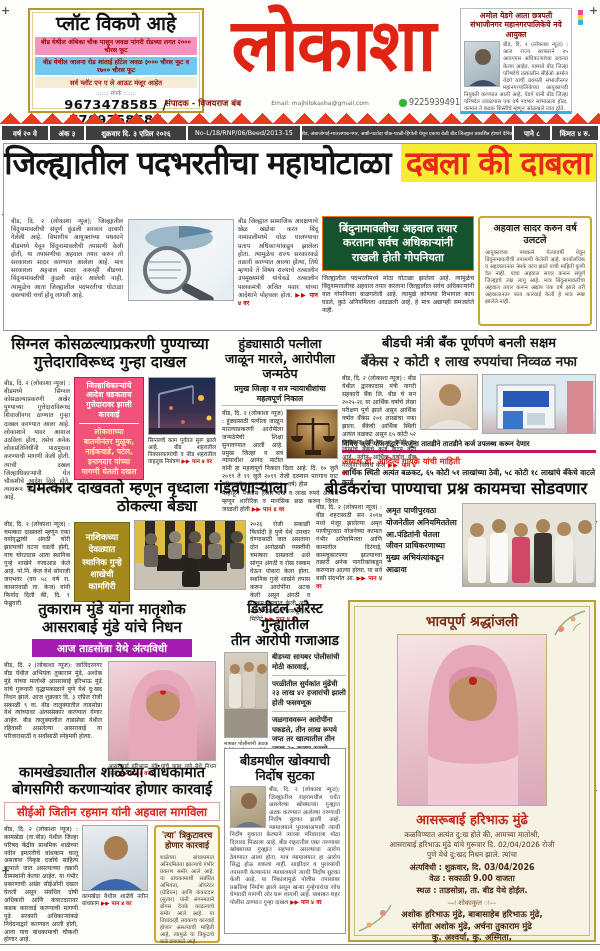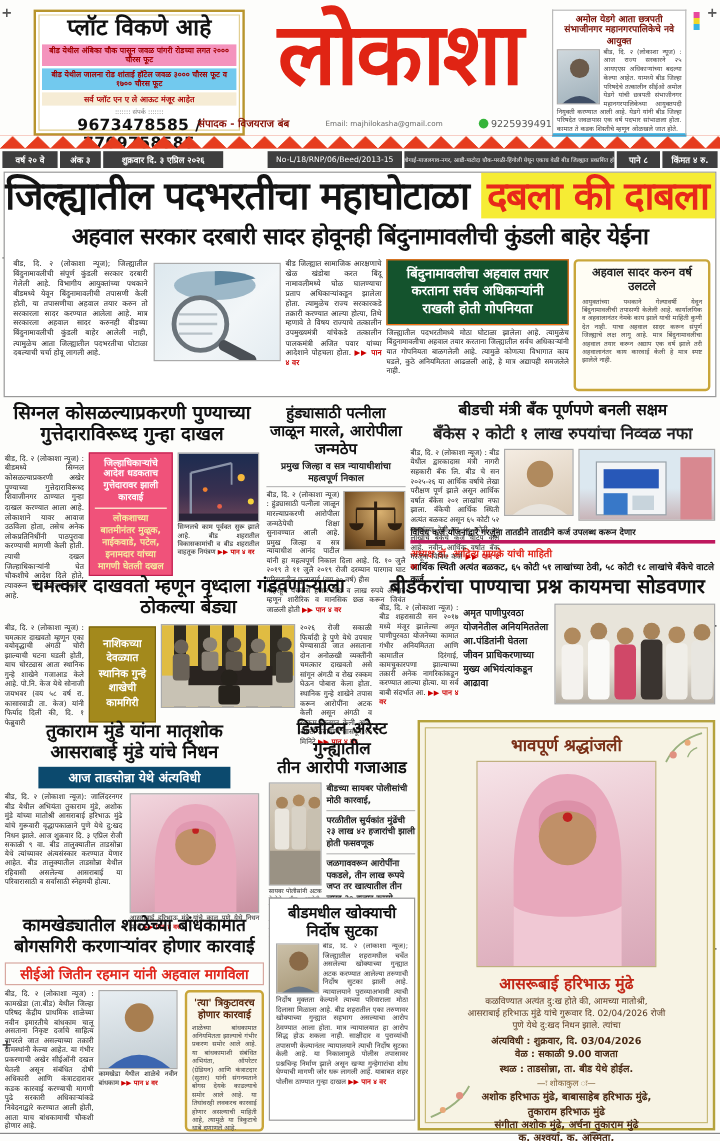--- a/index.html
+++ b/index.html
@@ -75,32 +75,31 @@
       <div class="t5" style="color:#444;">बीड, दि. २ (लोकाशा न्यूज) : आज राज्य सरकारने २५ आयएएस अधिकाऱ्यांच्या बदल्या केल्या आहेत. यामध्ये बीड जिल्हा परिषदेचे तत्कालीन सीईओ अमोल येडगे यांची छत्रपती संभाजीनगर महानगरपालिकेच्या आयुक्तपदी नियुक्ती करण्यात आली आहे. येडगे यांनी बीड जिल्हा परिषदेत जवळपास एक वर्ष पदभार सांभाळला होता. कामात ते कडक शिस्तीचे म्हणून ओळखले जात होते.</div>
     </div>
   </div>
 
   <div class="c bunting" style="left:0;top:113px;width:600px;height:11px;"></div>
 
   <div class="c" style="left:2px;top:126px;width:596px;height:14px;display:flex;gap:2px;">
     <div class="seg b" style="width:46px;font-size:7px;">वर्ष २० वे</div>
     <div class="seg b" style="width:34px;font-size:7px;">अंक ३</div>
     <div class="seg b" style="width:100px;font-size:7px;">शुक्रवार दि. ३ एप्रिल २०२६</div>
-    <div class="seg" style="width:112px;font-size:6.4px;margin-left:35px;">No-L/18/RNP/06/Beed/2013-15</div>
+    <div class="seg" style="width:112px;font-size:6.4px;">No-L/18/RNP/06/Beed/2013-15</div>
     <div class="seg" style="flex:1;font-size:4.8px;overflow:hidden;">बीड, अंबाजोगाई-माजलगाव-नगर, आष्टी-पाटोदा चौक-परळी-हिंगोली येथून एकाच वेळी बीड जिल्ह्यात प्रकाशित होणारे दैनिक</div>
     <div class="seg b" style="width:36px;font-size:7px;">पाने ८</div>
     <div class="seg b" style="width:46px;font-size:7px;">किंमत ४ रु.</div>
   </div>
 
   <div class="c" style="left:3px;top:143px;width:594px;height:188px;border:1.5px solid #999;background:#fff;">
     <div class="ctr" style="margin-top:3px;font-size:32px;font-weight:800;line-height:1.05;letter-spacing:-1px;white-space:nowrap;">
       <span style="color:#141414;font-weight:800;">जिल्ह्यातील पदभरतीचा महाघोटाळा</span>
       <span style="color:#e8281a;background:#f6ec34;padding:0 5px;font-weight:800;">दबला की दाबला</span>
     </div>
-    <div class="b ctr" style="font-size:19px;color:#111;margin-top:2px;letter-spacing:-0.5px;">अहवाल सरकार दरबारी सादर होवूनही बिंदुनामावलीची कुंडली बाहेर येईना</div>
     <div class="c tiny" style="left:7px;top:73px;width:112px;height:108px;">बीड, दि. २ (लोकाशा न्यूज); जिल्ह्यातील बिंदुनामावलीची संपूर्ण कुंडली सरकार दरबारी गेलेली आहे. विभागीय आयुक्तांच्या पथकाने बीडमध्ये येवून बिंदुनामावलीची तपासणी केली होती, या तपासणीचा अहवाल तयार करुन तो सरकारला सादर करण्यात आलेला आहे. मात्र सरकारला अहवाल सादर करुनही बीडच्या बिंदुनामावलीची कुंडली बाहेर आलेली नाही, त्यामुळेच आता जिल्ह्यातील पदभरतीचा घोटाळा दबल्याची चर्चा होवू लागली आहे.</div>
     <div class="photo" style="left:124px;top:75px;width:106px;height:82px;background:linear-gradient(135deg,#dde8ee,#f2f6f8 60%,#e4ecf1);">
       <svg width="106" height="82" viewBox="0 0 106 82">
         <ellipse cx="50" cy="18" rx="34" ry="12" fill="#9db8c8"></ellipse>
         <path d="M50 18 L84 12 A34 12 0 0 0 50 6 Z" fill="#5f87a0"></path>
         <circle cx="38" cy="50" r="22" fill="#eef3f6" stroke="#6a737a" stroke-width="4"></circle>
         <line x1="20" y1="42" x2="52" y2="42" stroke="#b8c2c8" stroke-width="2"></line>
         <line x1="20" y1="50" x2="52" y2="50" stroke="#b8c2c8" stroke-width="2"></line>
         <line x1="20" y1="58" x2="48" y2="58" stroke="#b8c2c8" stroke-width="2"></line>
         <rect x="56" y="62" width="34" height="9" rx="4" transform="rotate(28 56 62)" fill="#4a4f55"></rect>
@@ -277,21 +276,21 @@
               <rect x="113" y="30" width="18" height="49" rx="4"></rect>
             </g>
         </svg>
       </div>
     </div>
   </div>
 
   <div class="c" style="left:4px;top:600px;width:216px;">
     <div class="b ctr" style="font-size:15px;line-height:1.2;font-weight:800;color:#111;">तुकाराम मुंडे यांना मातृशोक</div>
     <div class="b ctr" style="font-size:15px;line-height:1.2;font-weight:800;color:#111;">आसराबाई मुंडे यांचे निधन</div>
-    <div class="b ctr" style="width:160px;margin:3px auto 0;background:#0c4a6e;color:#fff;font-size:10.5px;padding:2px 0;">आज ताडसोन्ना येथे अंत्यविधी</div>
+    <div class="b ctr" style="width:160px;margin:3px auto 0;background:#a21caf;color:#fff;font-size:10.5px;padding:2px 0;">आज ताडसोन्ना येथे अंत्यविधी</div>
     <div style="position:relative;margin-top:4px;height:122px;">
       <div class="c tiny" style="left:0;top:0;width:98px;height:120px;font-size:6px;">बीड, दि. २ (लोकाशा न्यूज): जालिंदरनगर बीड येथील अभियंता तुकाराम मुंडे, अशोक मुंडे यांच्या मातोश्री आसराबाई हरिभाऊ मुंढे यांचे गुरूवारी वृद्धापकाळाने पुणे येथे दु:खद निधन झाले. आज शुक्रवार दि. ३ एप्रिल रोजी सकाळी ९ वा. बीड तालुक्यातील ताडसोन्ना येथे त्यांच्यावर अंत्यसंस्कार करण्यात येणार आहेत. बीड तालुक्यातील ताडसोन्ना येथील रहिवासी असलेल्या आसराबाई या परिवारासाठी व सर्वांसाठी स्नेहमयी होत्या.</div>
       <div class="photo" style="left:104px;top:0;width:108px;height:100px;background:linear-gradient(160deg,#f2d6de,#dca8b8 70%,#c890a0);">
         <svg width="108" height="100" viewBox="0 0 108 100">
           <path d="M54 8 C28 8 20 36 20 62 L20 100 L88 100 L88 62 C88 36 80 8 54 8 Z" fill="#e8a8bc"></path>
           <circle cx="54" cy="42" r="17" fill="#c09068"></circle>
           <circle cx="54" cy="30" r="2.8" fill="#c02020"></circle>
           <path d="M37 42 C37 24 71 24 71 42 L71 34 C71 18 37 18 37 34 Z" fill="#e098b0"></path>
         </svg>
       </div>
@@ -402,21 +401,20 @@
       </div>
       <div class="b ctr" style="font-size:13px;color:#c22818;margin-top:4px;">आसरूबाई हरिभाऊ मुंढे</div>
       <div class="ctr" style="font-size:7.3px;color:#5a3a22;line-height:1.35;margin-top:2px;">कळविण्यात अत्यंत दु:ख होते की, आमच्या मातोश्री,</div>
       <div class="ctr" style="font-size:7.3px;color:#5a3a22;line-height:1.35;">आसराबाई हरिभाऊ मुंढे यांचे गुरूवार दि. 02/04/2026 रोजी</div>
       <div class="ctr" style="font-size:7.3px;color:#5a3a22;line-height:1.35;">पुणे येथे दु:खद निधन झाले. त्यांचा</div>
       <div class="b ctr" style="font-size:8px;color:#4a2a14;line-height:1.45;margin-top:2px;">अंत्यविधी : शुक्रवार, दि. 03/04/2026</div>
       <div class="b ctr" style="font-size:8px;color:#4a2a14;line-height:1.45;">वेळ : सकाळी 9.00 वाजता</div>
       <div class="b ctr" style="font-size:8px;color:#4a2a14;line-height:1.45;">स्थळ : ताडसोन्ना, ता. बीड येथे होईल.</div>
       <div class="ctr" style="font-size:7px;color:#7a5a32;margin:2px 0;">—ः शोकाकुल ः—</div>
       <div class="b ctr" style="font-size:8.4px;color:#4a2a14;line-height:1.35;">अशोक हरिभाऊ मुंढे, बाबासाहेब हरिभाऊ मुंढे,</div>
-      <div class="b ctr" style="font-size:8.4px;color:#4a2a14;line-height:1.35;">तुकाराम हरिभाऊ मुंढे</div>
       <div class="b ctr" style="font-size:8.4px;color:#4a2a14;line-height:1.35;">संगीता अशोक मुंढे, अर्चना तुकाराम मुंढे</div>
       <div class="b ctr" style="font-size:8.4px;color:#4a2a14;line-height:1.35;">कु. अश्वर्या, कु. अस्मिता,</div>
 
     </div>
   </div>
 
   <hr class="rule c" style="left:0;top:944px;width:600px;">
 
 </div>
 

